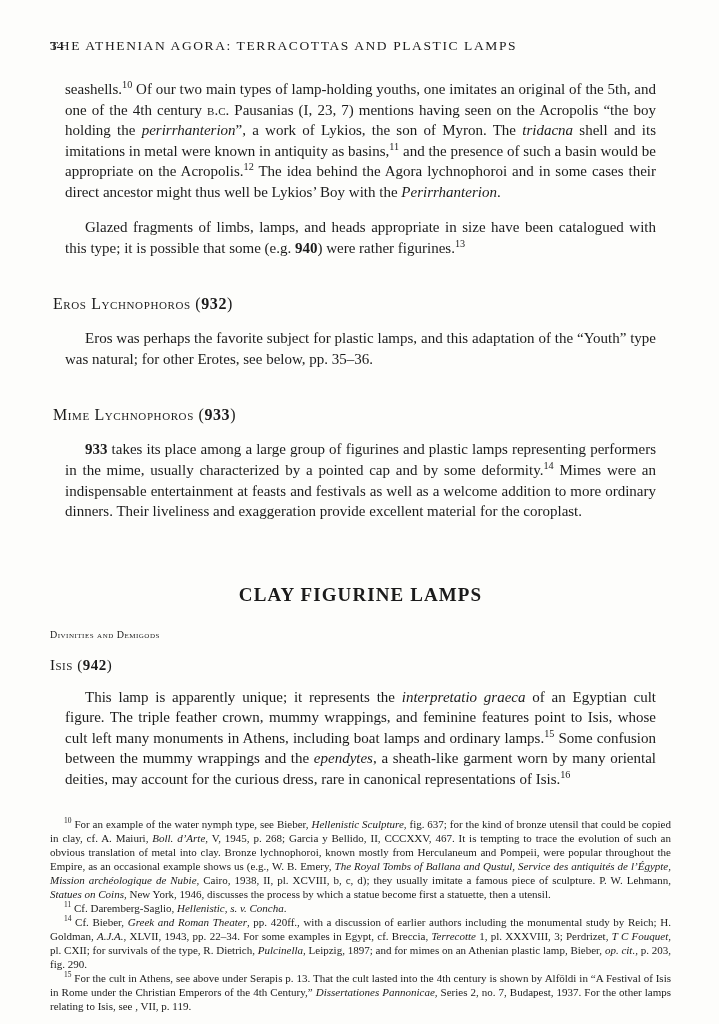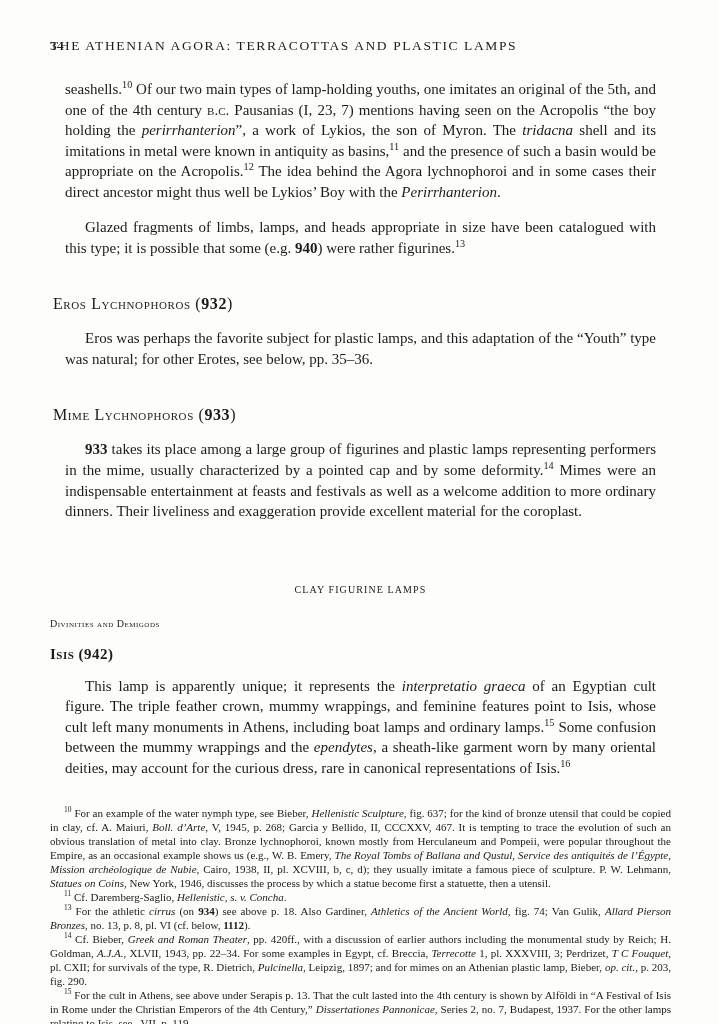--- a/index.html
+++ b/index.html
@@ -60,36 +60,36 @@
     font-size: 16px;
     font-weight: normal;
     font-variant: small-caps;
     letter-spacing: 0.6px;
     text-align: left;
     text-indent: 0;
   }
   .chapter-heading {
     margin: 62px 0 0 0;
     text-align: center;
-    font-size: 10px;
-    font-weight: normal;
+    font-size: 19px;
+    font-weight: bold;
     letter-spacing: 1.1px;
   }
   .subsection-heading {
     margin: 23px 0 0 0;
     font-size: 10px;
     font-weight: normal;
     font-variant: small-caps;
     letter-spacing: 0.5px;
     text-align: left;
   }
   .entry-heading {
     margin: 17px 0 0 0;
     font-size: 15px;
-    font-weight: bold;
+    font-weight: normal;
     font-variant: small-caps;
     letter-spacing: 0.5px;
     text-align: left;
   }
   .entry-para { margin-top: 13px; }
   
   .footnotes {
     margin-top: 29px;
     font-size: 11px;
     line-height: 1.27;
@@ -125,21 +125,20 @@
       <h2 class="chapter-heading">CLAY FIGURINE LAMPS</h2>
 
       <h3 class="subsection-heading">Divinities and Demigods</h3>
 
       <h4 class="entry-heading">Isis (<b>942</b>)</h4>
       <p class="body-para entry-para">This lamp is apparently unique; it represents the <i>interpretatio graeca</i> of an Egyptian cult figure. The triple feather crown, mummy wrappings, and feminine features point to Isis, whose cult left many monuments in Athens, including boat lamps and ordinary lamps.<sup>15</sup> Some confusion between the mummy wrappings and the <i>ependytes</i>, a sheath-like garment worn by many oriental deities, may account for the curious dress, rare in canonical representations of Isis.<sup>16</sup></p>
 
       <section class="footnotes">
         <p class="footnote"><sup>10</sup> For an example of the water nymph type, see Bieber, <i>Hellenistic Sculpture</i>, fig. 637; for the kind of bronze utensil that could be copied in clay, cf. A. Maiuri, <i>Boll. d’Arte</i>, V, 1945, p. 268; Garcia y Bellido, II, CCCXXV, 467. It is tempting to trace the evolution of such an obvious translation of metal into clay. Bronze lychnophoroi, known mostly from Herculaneum and Pompeii, were popular throughout the Empire, as an occasional example shows us (e.g., W. B. Emery, <i>The Royal Tombs of Ballana and Qustul, Service des antiquités de l’Égypte, Mission archéologique de Nubie</i>, Cairo, 1938, II, pl. XCVIII, b, c, d); they usually imitate a famous piece of sculpture. P. W. Lehmann, <i>Statues on Coins</i>, New York, 1946, discusses the process by which a statue become first a statuette, then a utensil.</p>
         <p class="footnote"><sup>11</sup> Cf. Daremberg-Saglio, <i>Hellenistic, s. v. Concha</i>.</p>
-        <p class="footnote"><sup>13</sup> For the athletic <i>cirrus</i> (on <b>934</b>) see above p. 18. Also Gardiner, <i>Athletics of the Ancient World</i>, fig. 74; Van Gulik, <i>Allard Pierson Bronzes</i>, no. 13, p. 8, pl. VI (cf. below, <b>1112</b>).</p>
         <p class="footnote"><sup>14</sup> Cf. Bieber, <i>Greek and Roman Theater</i>, pp. 420ff., with a discussion of earlier authors including the monumental study by Reich; H. Goldman, <i>A.J.A.</i>, XLVII, 1943, pp. 22–34. For some examples in Egypt, cf. Breccia, <i>Terrecotte</i> 1, pl. XXXVIII, 3; Perdrizet, <i>T C Fouquet</i>, pl. CXII; for survivals of the type, R. Dietrich, <i>Pulcinella</i>, Leipzig, 1897; and for mimes on an Athenian plastic lamp, Bieber, <i>op. cit.</i>, p. 203, fig. 290.</p>
         <p class="footnote"><sup>15</sup> For the cult in Athens, see above under Serapis p. 13. That the cult lasted into the 4th century is shown by Alföldi in “A Festival of Isis in Rome under the Christian Emperors of the 4th Century,” <i>Dissertationes Pannonicae</i>, Series 2, no. 7, Budapest, 1937. For the other lamps relating to Isis, see , VII, p. 119.</p>
 
       </section>
 
     </main>
   </div>
 </div>
 
 </body></html>

